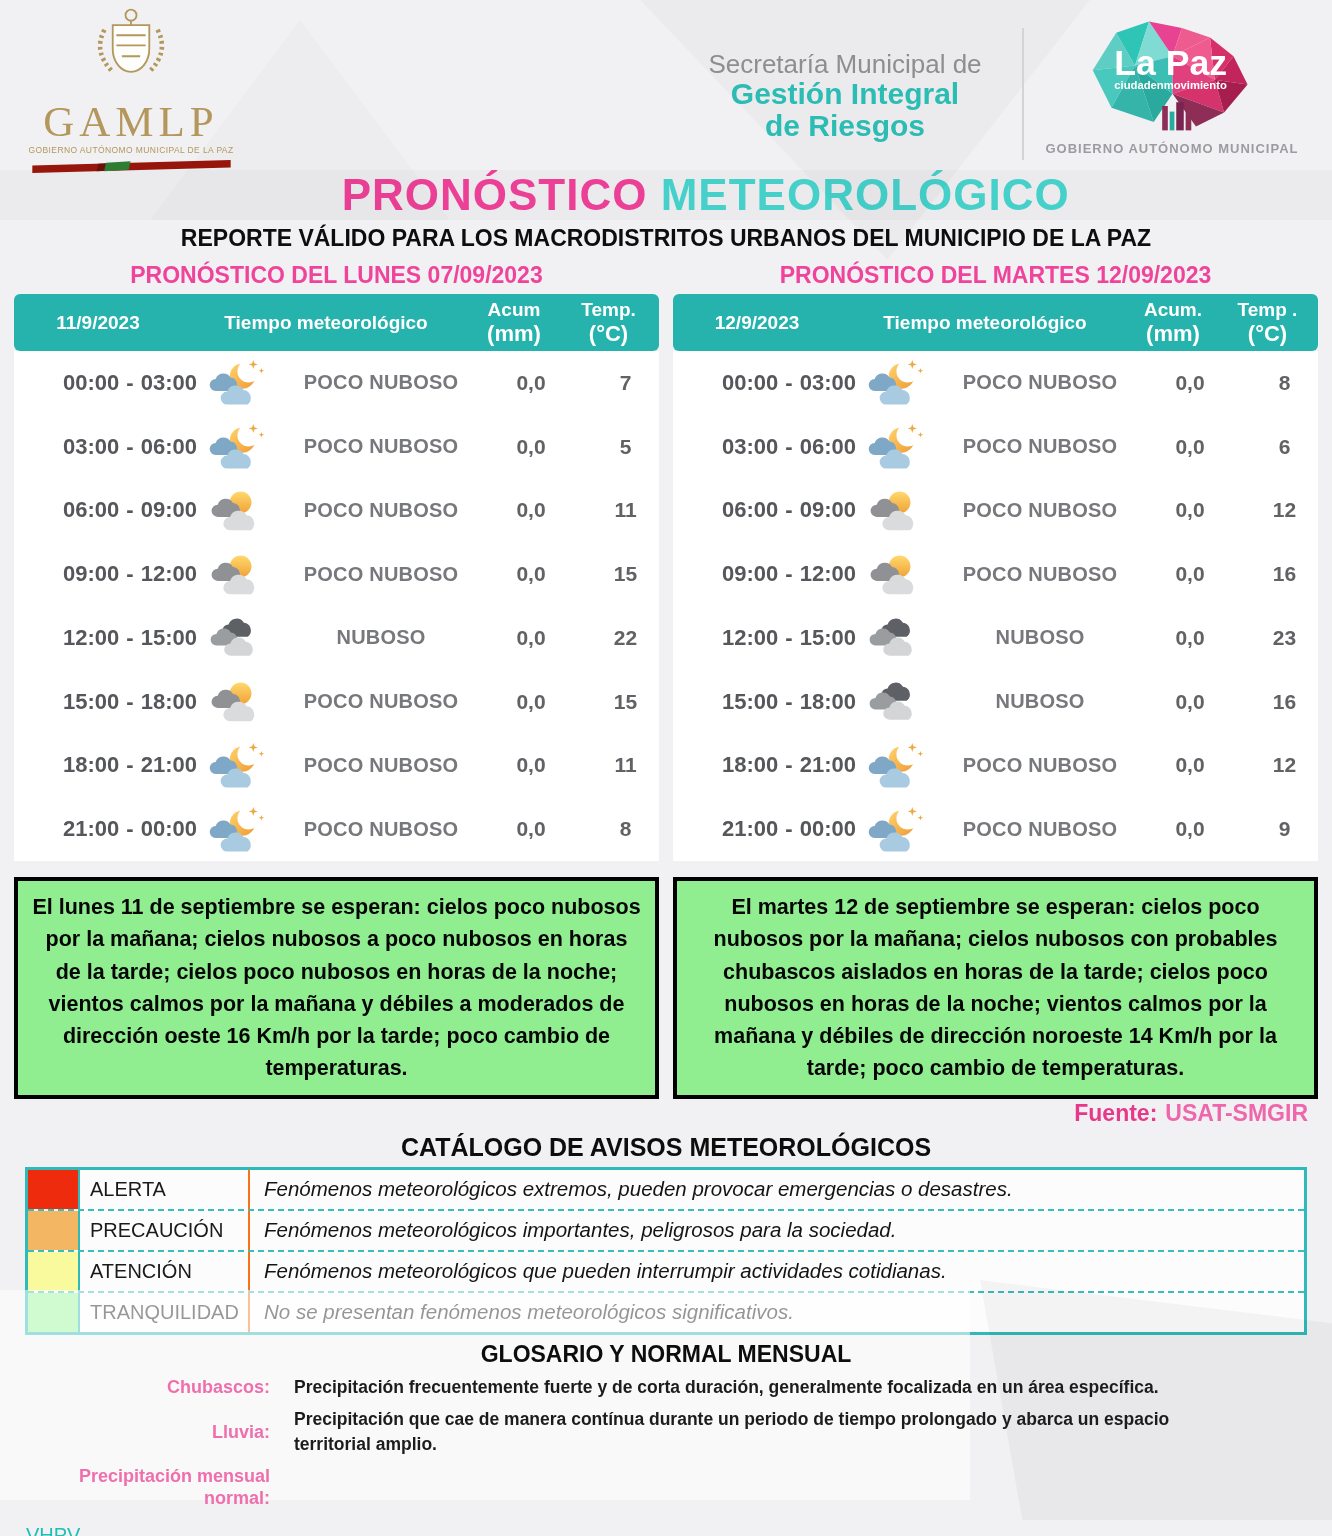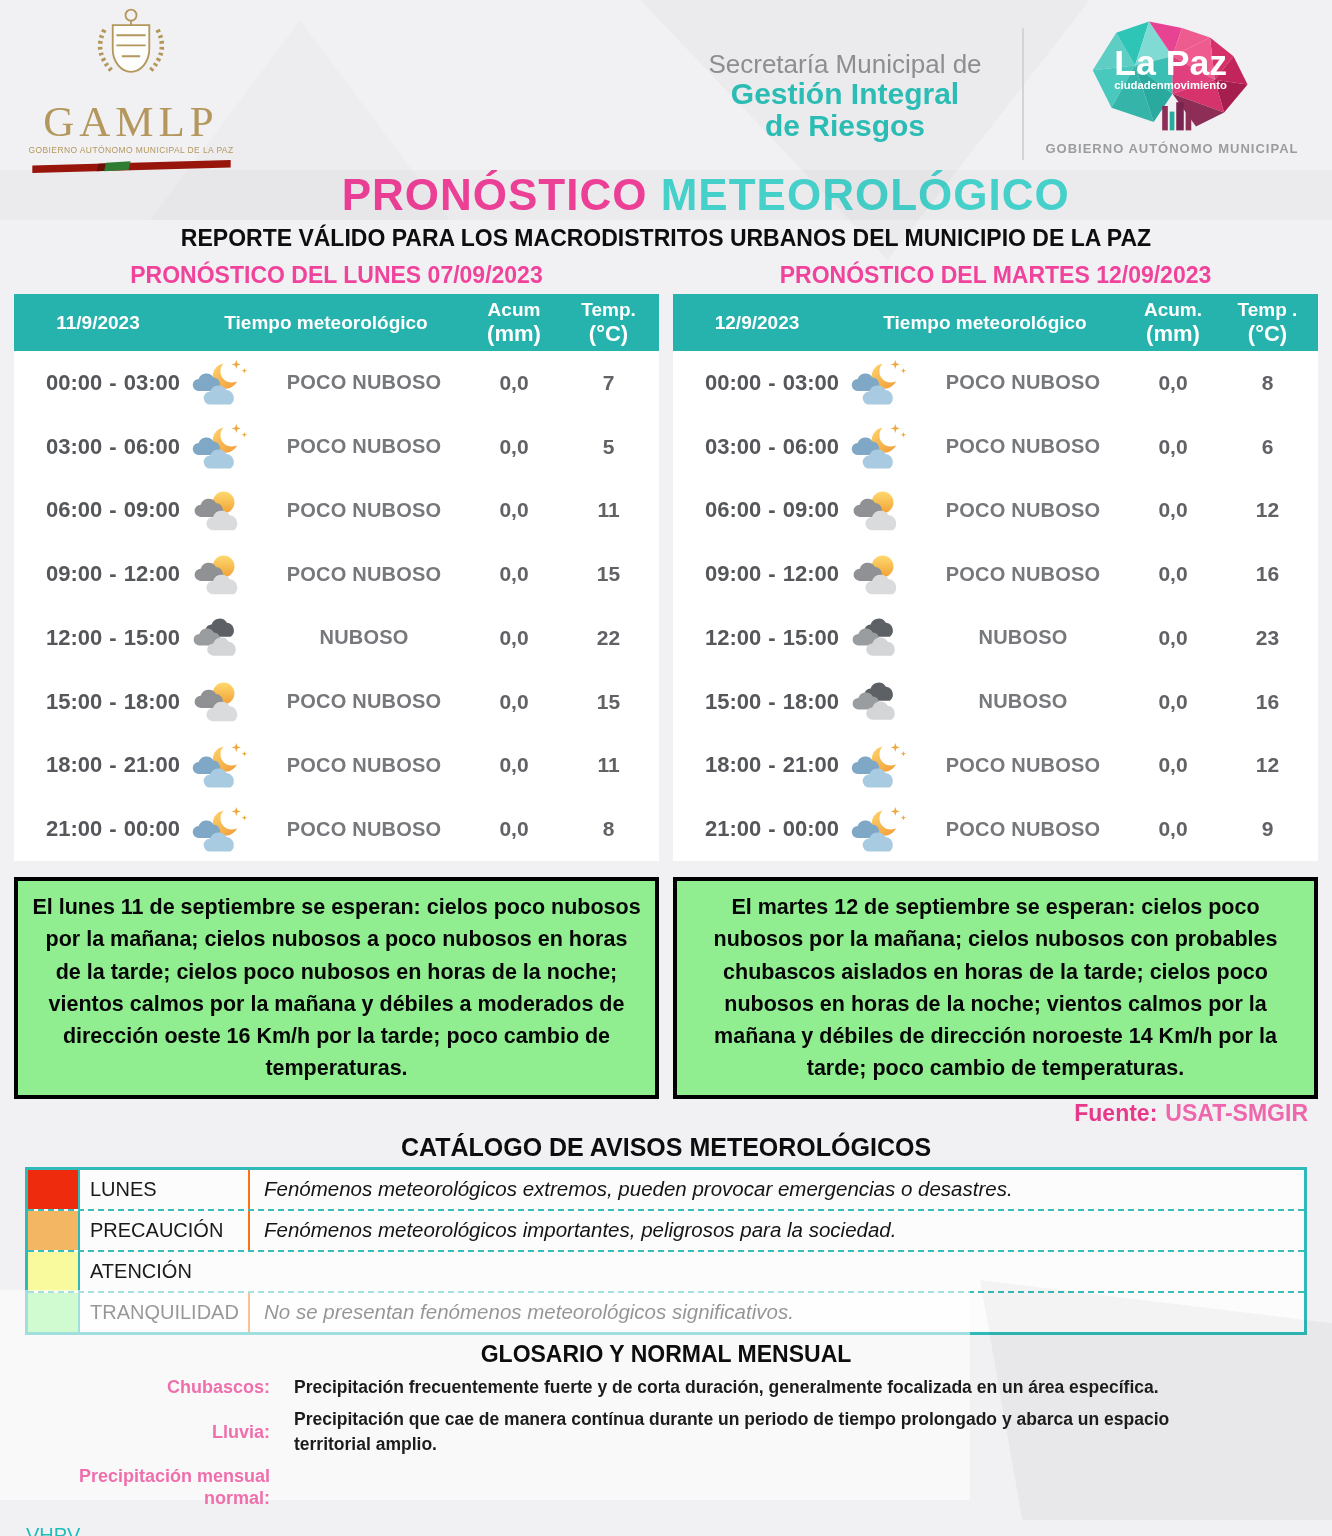--- a/index.html
+++ b/index.html
@@ -32,26 +32,26 @@
   .tp1{color:#EC3F96;} .tp2{color:#45D0CA;}
   .subtitle{height:36px;display:flex;align-items:center;justify-content:center;
             font-size:23px;font-weight:800;color:#0d0d0d;}
 
   
   .tables{display:flex;gap:14px;margin:0 14px;}
   .fcast{width:645px;box-sizing:border-box;display:flex;flex-direction:column;}
   .fcast-title{height:38px;display:flex;align-items:center;justify-content:center;
                font-size:23px;font-weight:800;color:#F0439B;}
   .fcast-header{height:57px;background:#27B3AD;color:#fff;display:grid;
-                grid-template-columns:168px 288px 88px 101px;align-items:center;}
+                grid-template-columns:168px 288px 88px 101px;align-items:center;border-radius:6px;}
   .fcast-header .hcell{display:flex;flex-direction:column;align-items:center;justify-content:center;
                        font-weight:bold;font-size:19px;line-height:1.15;text-align:center;}
   .fcast-header .sub{font-size:22px;}
   .fcast-body{background:#fff;height:510px;display:flex;flex-direction:column;}
-  .trow{flex:1;display:grid;grid-template-columns:168px 76px 212px 88px 101px;align-items:center;}
+  .trow{flex:1;display:grid;grid-template-columns:168px 76px 212px 88px 101px;align-items:center;padding-left:17px;}
   .c-time{display:flex;justify-content:space-between;box-sizing:border-box;padding-left:32px;padding-right:2px;
           font-size:22px;font-weight:bold;color:#55575B;}
   .c-icon{display:flex;align-items:center;justify-content:center;}
   .wicon{width:58px;height:47px;}
   .c-desc{text-align:center;font-size:20px;font-weight:bold;color:#76787C;letter-spacing:.2px;}
   .c-acum,.c-temp{text-align:center;font-size:21px;font-weight:bold;color:#606265;}
   .summary-box{margin-top:16px;min-height:206px;border:4px solid #000;background:#90EE90;
                display:flex;align-items:center;justify-content:center;box-sizing:border-box;
                padding:10px 14px;text-align:center;font-size:21.5px;font-weight:bold;color:#060606;line-height:1.5;}
   
@@ -472,31 +472,32 @@
 
   <div class="fuente">
     <span class="fl">Fuente:</span>
     <span class="fv">USAT-SMGIR</span>
   </div>
 
   <div class="catalog-title">CATÁLOGO DE AVISOS METEOROLÓGICOS</div>
   <div class="catalog">
       <div class="cat-row">
     <div class="cat-swatch" style="background: rgb(238, 43, 12);"></div>
-    <div class="cat-label">LUNES</div>
+    <div class="cat-label">ALERTA</div>
     <div class="cat-desc">Fenómenos meteorológicos extremos, pueden provocar emergencias o desastres.</div>
   </div>
       <div class="cat-row">
     <div class="cat-swatch" style="background: rgb(243, 183, 99);"></div>
     <div class="cat-label">PRECAUCIÓN</div>
     <div class="cat-desc">Fenómenos meteorológicos importantes, peligrosos para la sociedad.</div>
   </div>
       <div class="cat-row">
     <div class="cat-swatch" style="background: rgb(249, 250, 158);"></div>
     <div class="cat-label">ATENCIÓN</div>
+    <div class="cat-desc">Fenómenos meteorológicos que pueden interrumpir actividades cotidianas.</div>
   </div>
       <div class="cat-row">
     <div class="cat-swatch" style="background: rgb(151, 243, 150);"></div>
     <div class="cat-label">TRANQUILIDAD</div>
     <div class="cat-desc">No se presentan fenómenos meteorológicos significativos.</div>
   </div>
     </div>
 
   <div class="glossary-title">GLOSARIO Y NORMAL MENSUAL</div>
   <div class="glossary">

